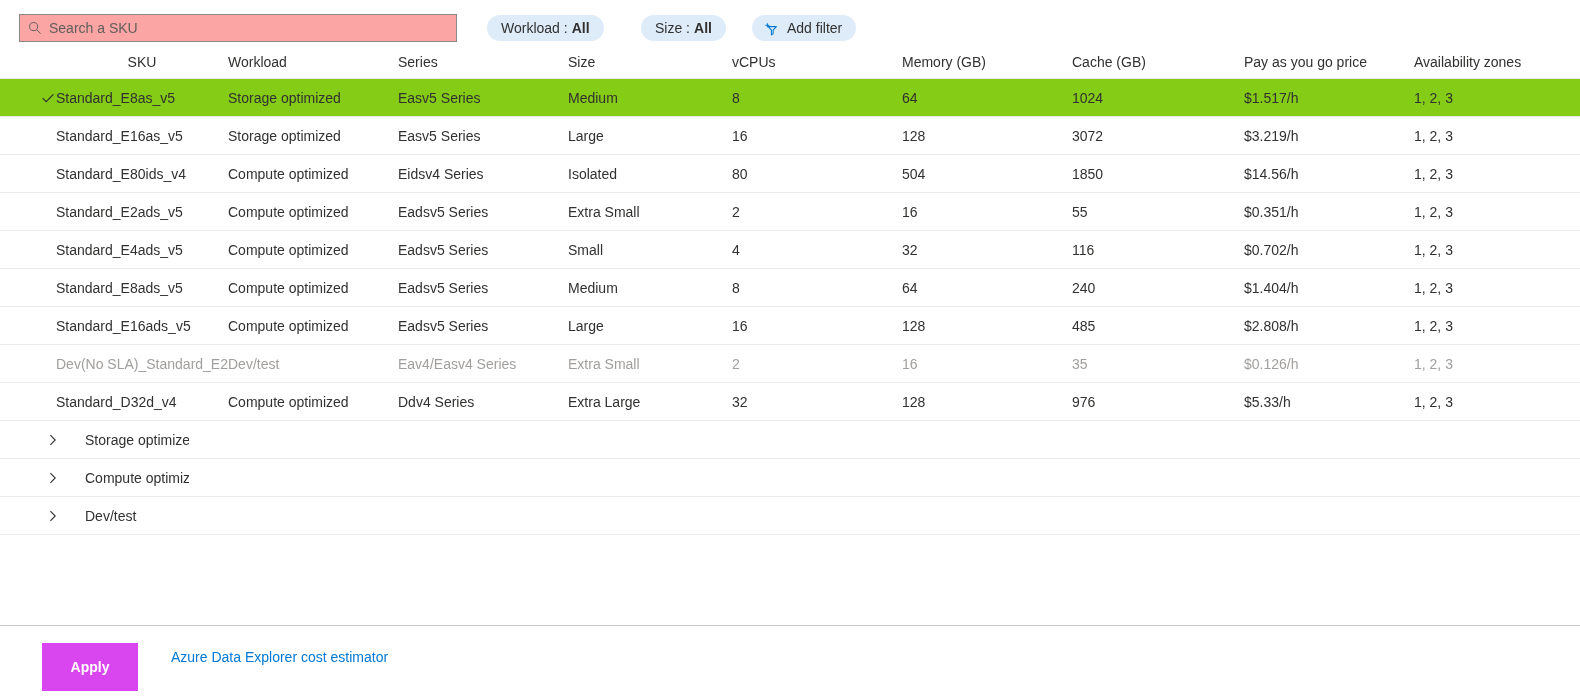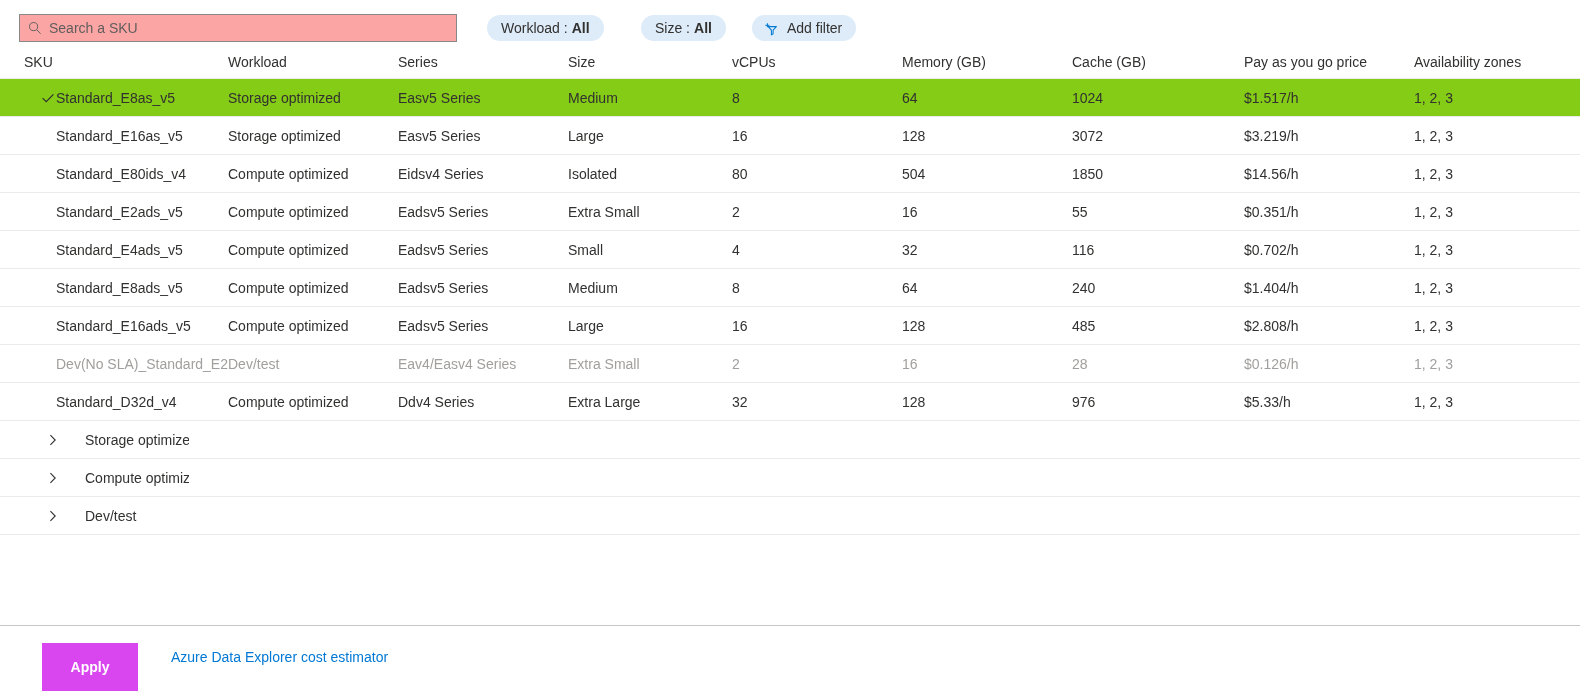--- a/index.html
+++ b/index.html
@@ -121,21 +121,21 @@
   .c-sku      { width: 228px; padding-left: 56px; }
   .c-workload { width: 170px; }
   .c-series   { width: 170px; }
   .c-size     { width: 164px; }
   .c-vcpus    { width: 170px; }
   .c-memory   { width: 170px; }
   .c-cache    { width: 172px; }
   .c-price    { width: 170px; }
   .c-zones    { width: 166px; }
 
-  .row.header .c-sku { padding-left: 24px; }
+  .row.header .c-sku { padding-left: 56px; text-align: center; }
   .row.header .c { padding-top: 2px; }
 
   .sku-cell { position: relative; }
   .sku-cell .check {
     position: absolute;
     left: 41px;
     top: 50%;
     transform: translateY(-50%);
     display: block;
   }
@@ -327,21 +327,21 @@
         <div class="c c-price"><span>$2.808/h</span></div>
         <div class="c c-zones"><span>1, 2, 3</span></div>
       </div>
       <div class="row disabled">
         <div class="c c-sku sku-cell"><span>Dev(No SLA)_Standard_E2a_v4</span></div>
         <div class="c c-workload"><span>Dev/test</span></div>
         <div class="c c-series"><span>Eav4/Easv4 Series</span></div>
         <div class="c c-size"><span>Extra Small</span></div>
         <div class="c c-vcpus"><span>2</span></div>
         <div class="c c-memory"><span>16</span></div>
-        <div class="c c-cache"><span>28</span></div>
+        <div class="c c-cache"><span>35</span></div>
         <div class="c c-price"><span>$0.126/h</span></div>
         <div class="c c-zones"><span>1, 2, 3</span></div>
       </div>
       <div class="row">
         <div class="c c-sku sku-cell"><span>Standard_D32d_v4</span></div>
         <div class="c c-workload"><span>Compute optimized</span></div>
         <div class="c c-series"><span>Ddv4 Series</span></div>
         <div class="c c-size"><span>Extra Large</span></div>
         <div class="c c-vcpus"><span>32</span></div>
         <div class="c c-memory"><span>128</span></div>

